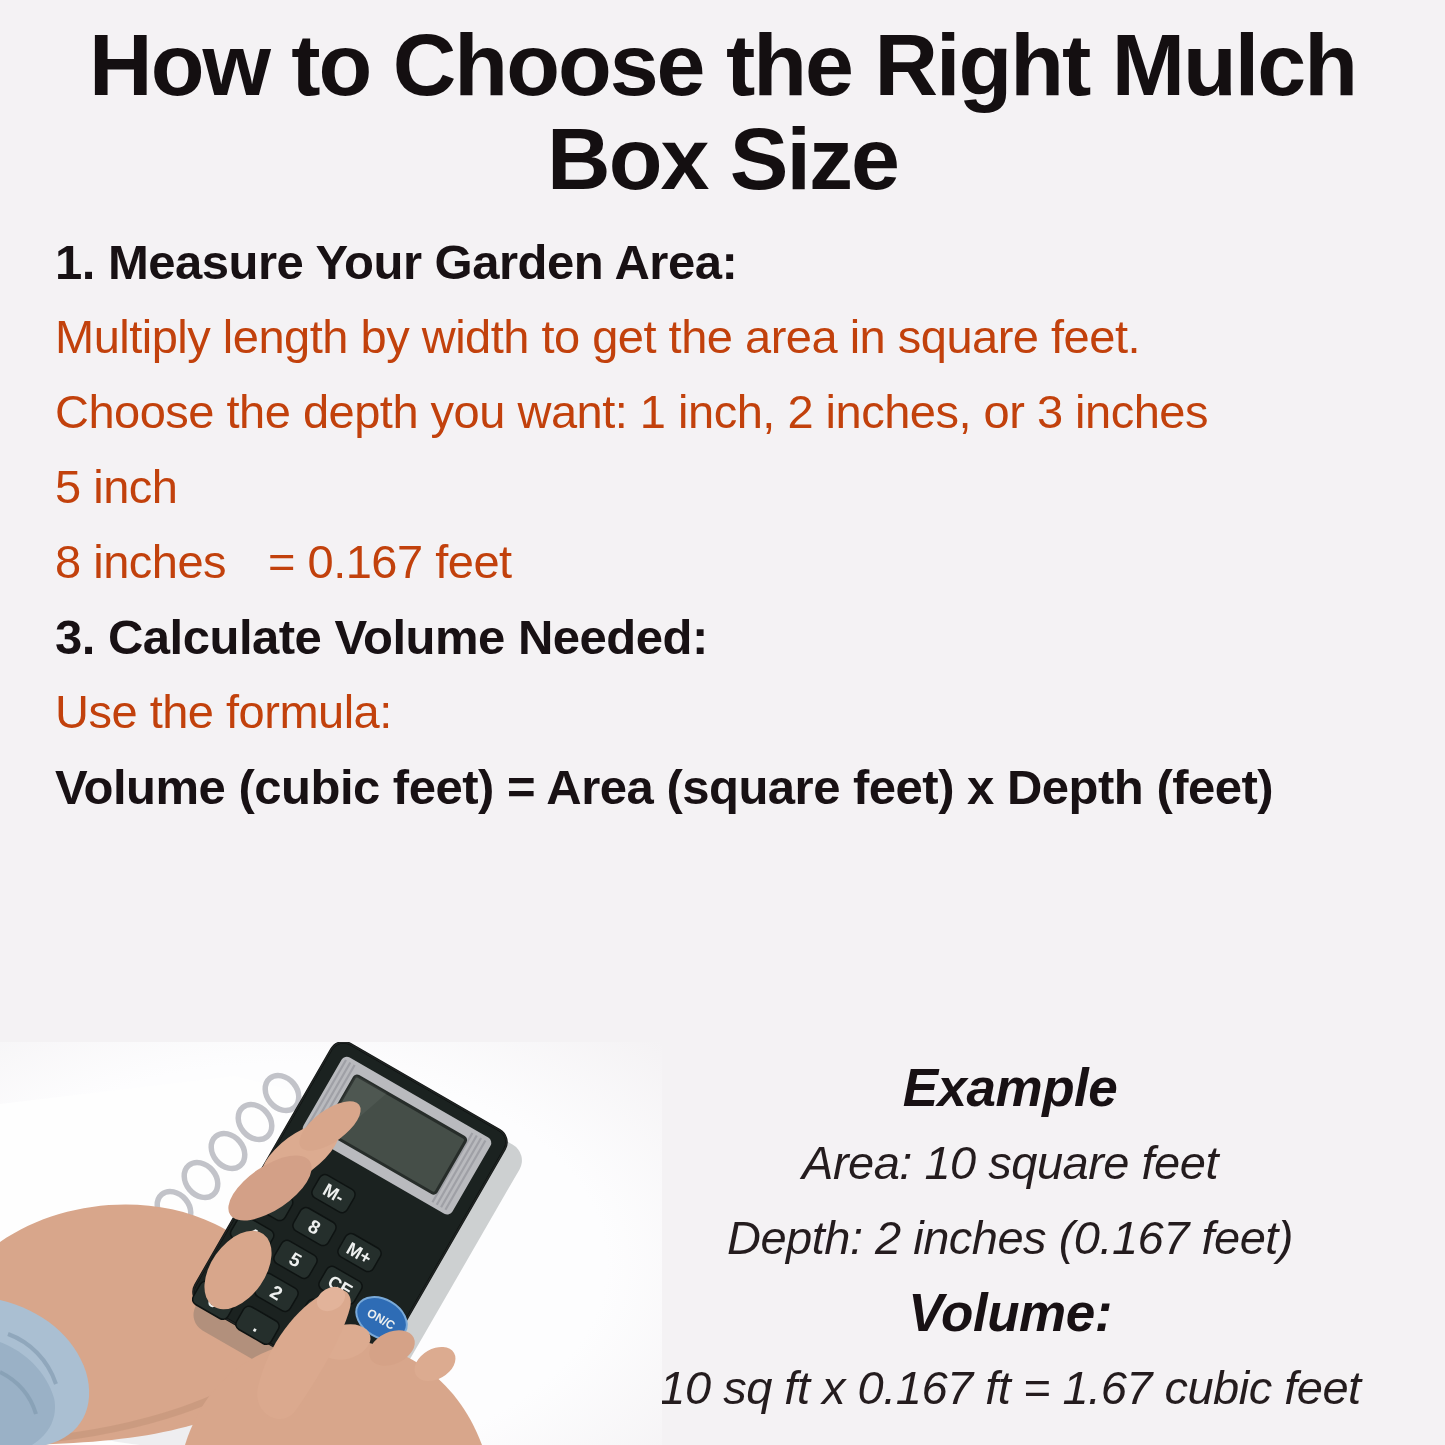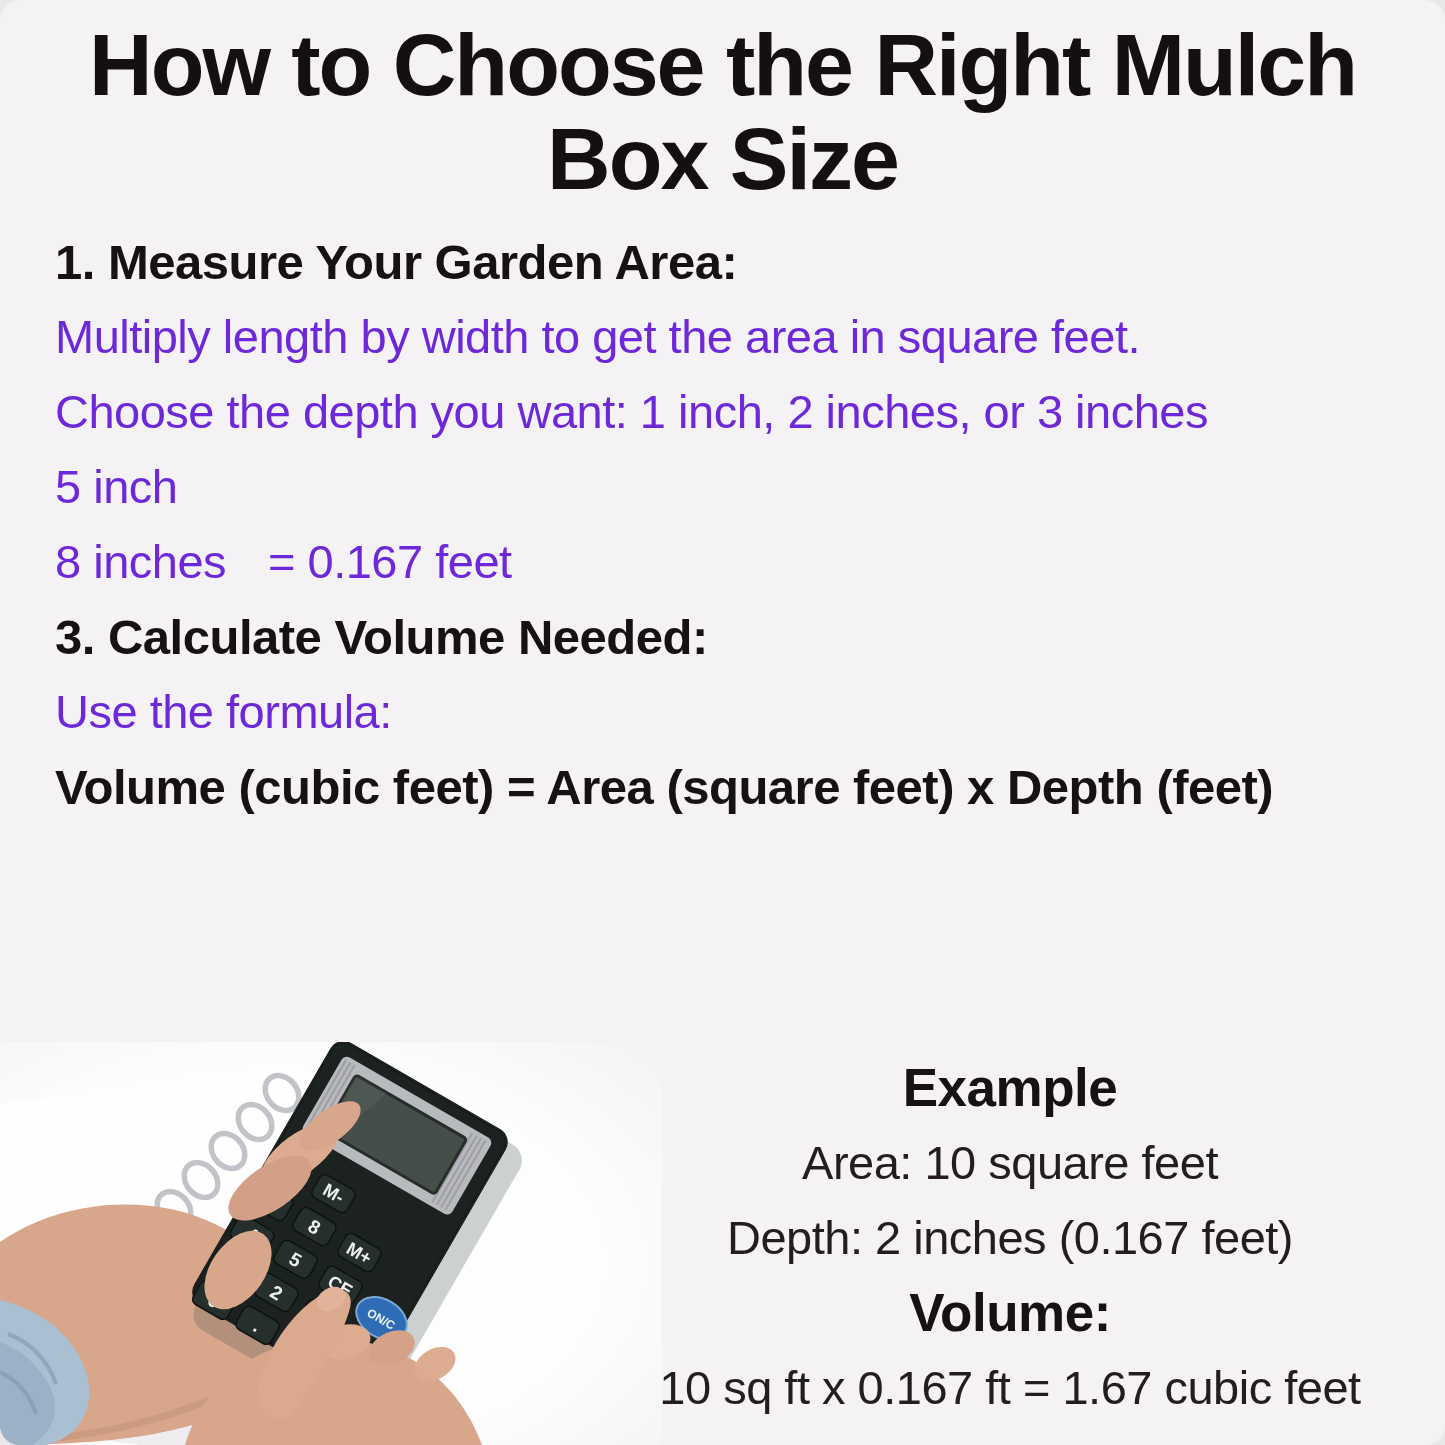--- a/index.html
+++ b/index.html
@@ -1,34 +1,33 @@
 <!DOCTYPE html>
 <html><head>
 <meta charset="utf-8">
 <style>
   html,body{margin:0;padding:0;background:#e9e7e9;}
   .canvas{
     position:relative;width:1445px;height:1445px;overflow:hidden;
     background:#f4f2f4;color:#1c1417;
     font-family:"Liberation Sans","DejaVu Sans",sans-serif;
-    border-radius:20px;
   }
   .title{
     position:absolute;top:18px;left:40px;right:40px;
     text-align:center;font-size:88px;font-weight:700;line-height:1.07;
     letter-spacing:-2px;color:#140f11;margin:0;
   }
   .col-left{position:absolute;left:55px;right:30px;top:224px;}
   .line{height:75px;display:flex;align-items:center;font-size:47px;
-        letter-spacing:-0.5px;white-space:nowrap;color:#6d28d9;}
+        letter-spacing:-0.5px;white-space:nowrap;color:#c2410c;}
   .line.b{font-weight:700;font-size:49px;color:#181114;}
   .conv-label{display:inline-block;min-width:213px;}
   .example{position:absolute;left:585px;top:1050px;width:850px;}
   .ex-line{height:75px;display:flex;align-items:center;justify-content:center;
-           font-size:47px;letter-spacing:-0.5px;color:#241c1e;white-space:nowrap;}
+           font-size:47px;letter-spacing:-0.5px;color:#241c1e;white-space:nowrap;font-style:italic;}
   .ex-line.b{font-weight:700;font-size:53px;color:#181114;}
   .photo{position:absolute;left:0;top:1042px;width:662px;height:403px;}
   .photo svg{display:block;}
   .calc-label{font-family:"Liberation Sans","DejaVu Sans",sans-serif;
               font-weight:700;fill:#eef0ef;}
 </style>
 </head>
 <body>
 
 <div class="canvas">

